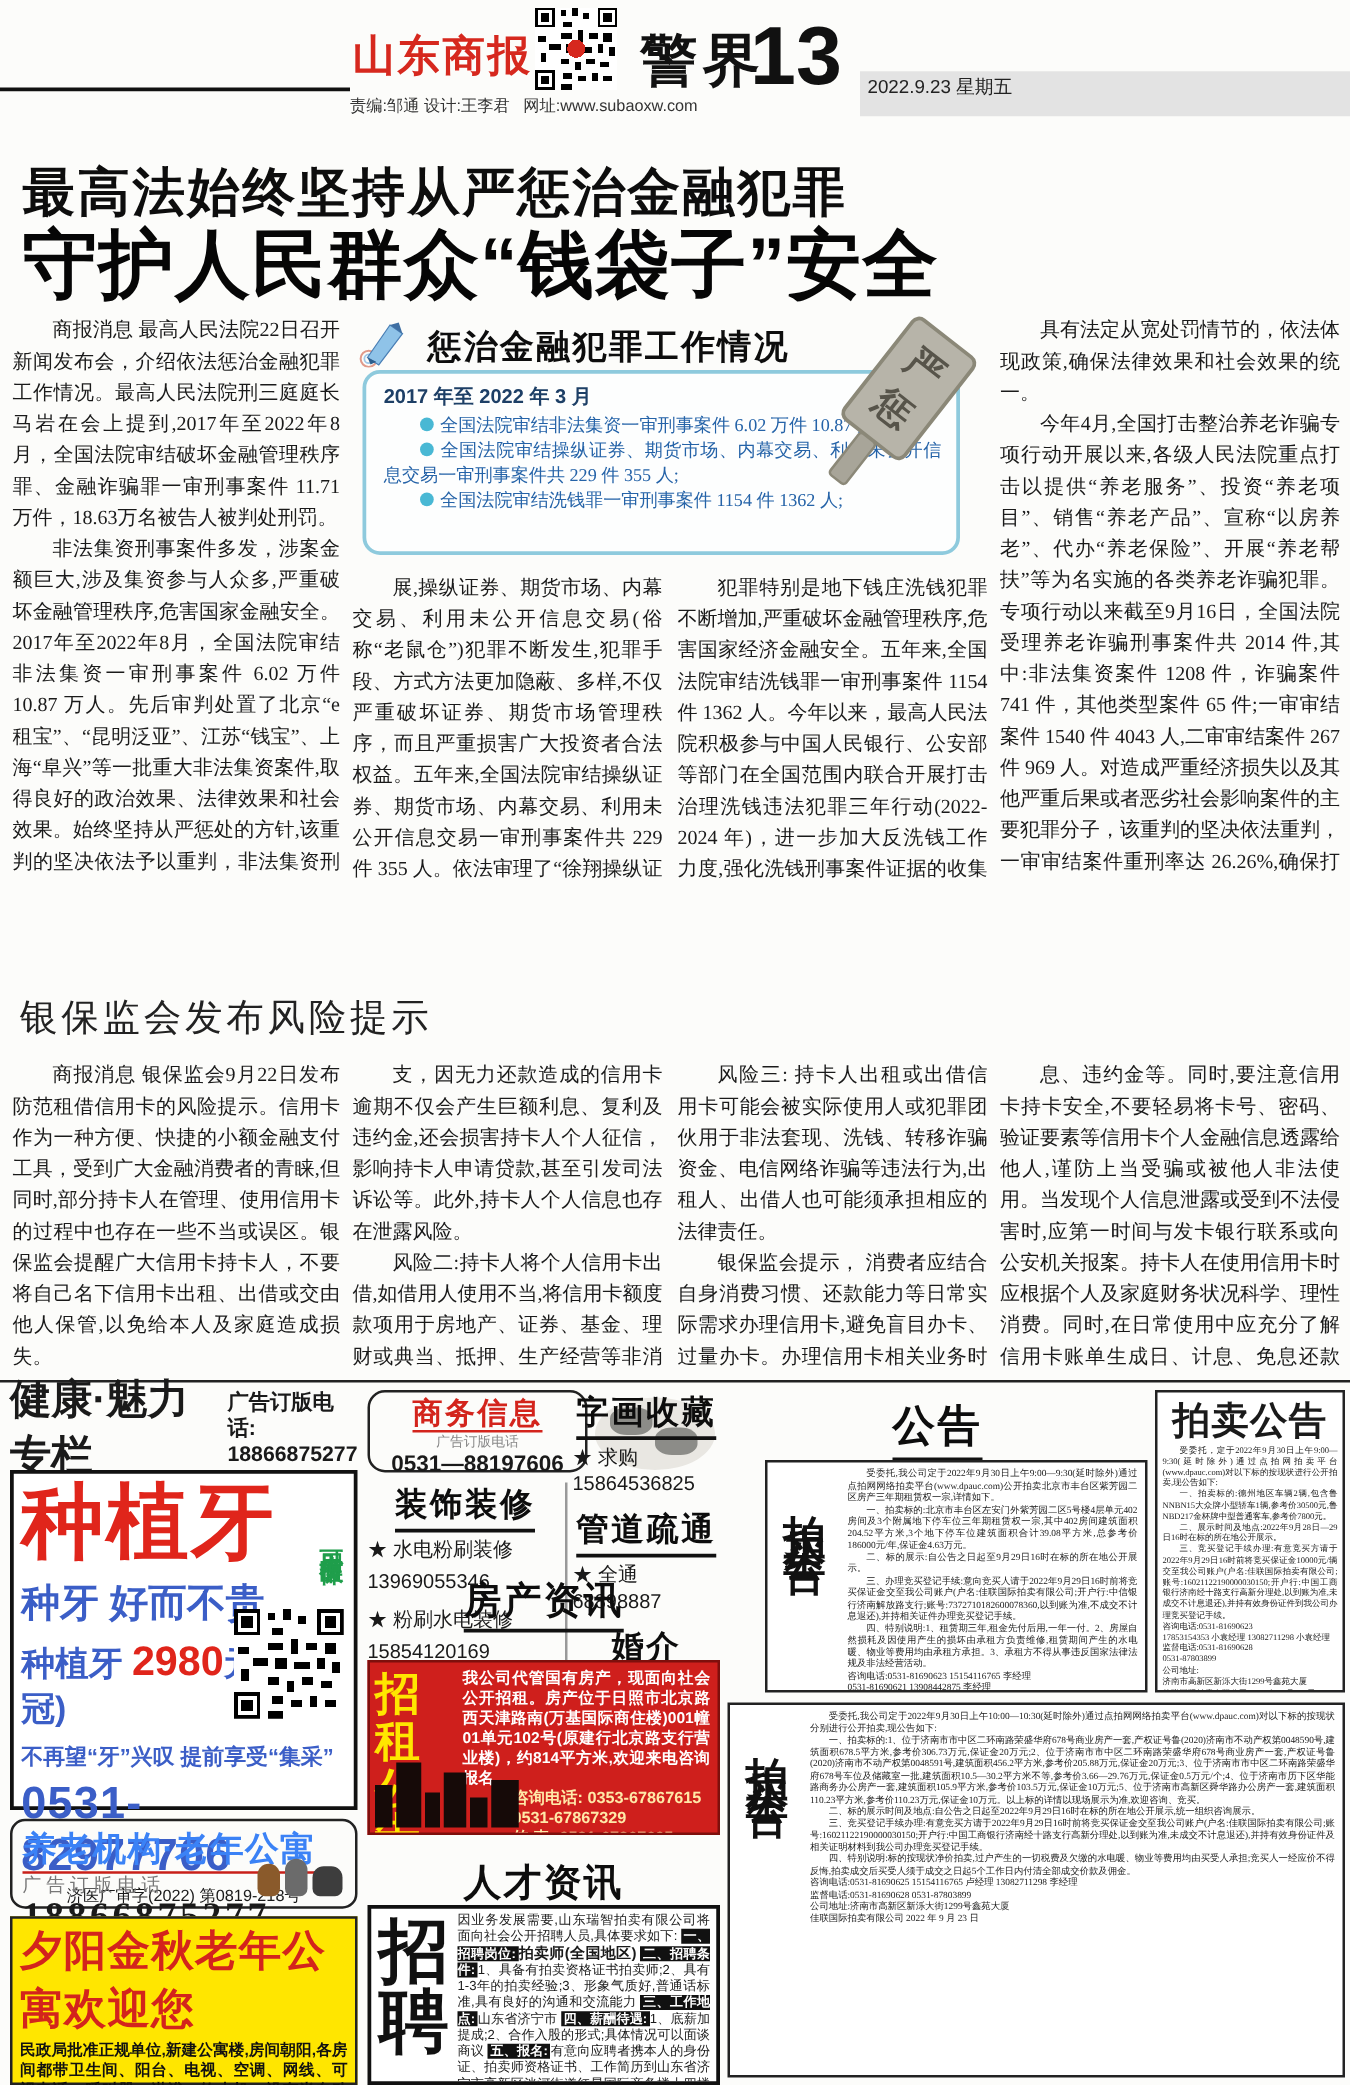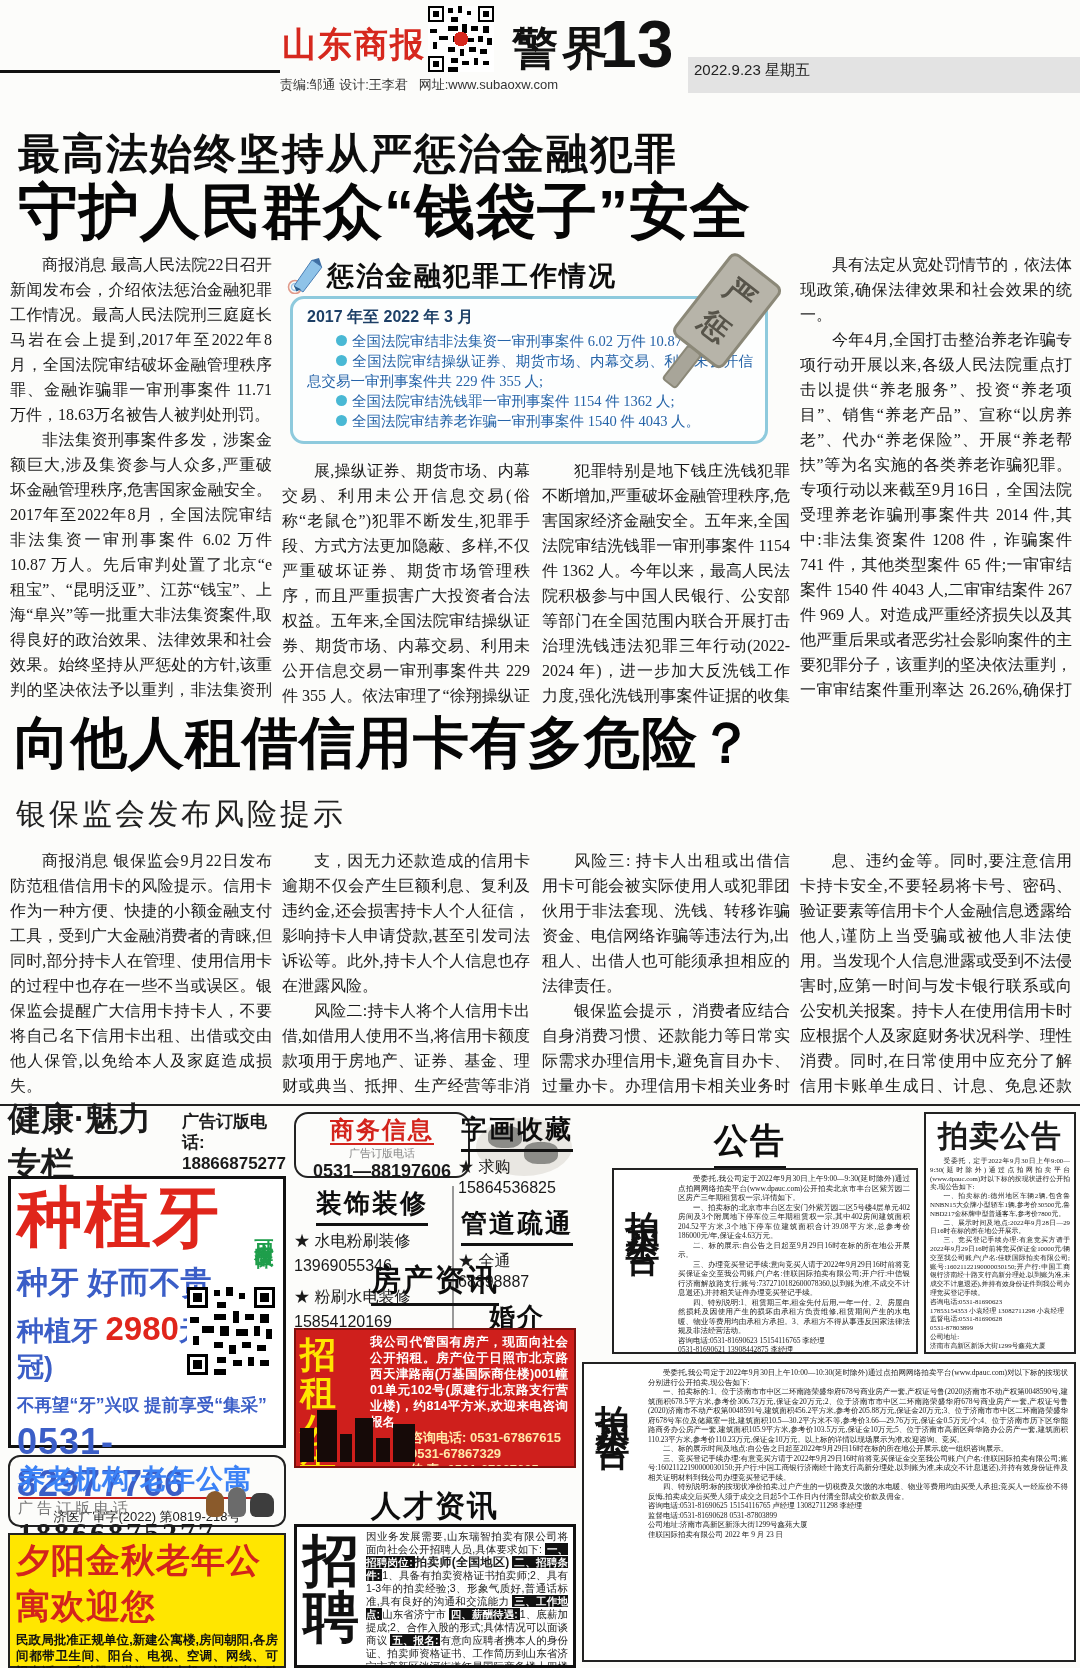--- a/index.html
+++ b/index.html
@@ -19,21 +19,21 @@
   .pagenum { left:600px; top:6px; font:700 66px "Liberation Sans",sans-serif; color:#111; }
 
   
   .kicker { left:18px; top:126px; font:800 42px "Liberation Sans",sans-serif; letter-spacing:2px; color:#0d0d0d; }
   .headline1 { left:18px; top:172px; font:900 60px "Liberation Sans",sans-serif; letter-spacing:1px; color:#060606; }
   .col { font-size:16px; line-height:25px; text-align:justify; overflow:hidden; }
   .col p { text-indent:2em; }
 
   
   .info { left:286px; top:248px; width:498px; height:200px; }
-  .info-title-row { position:absolute; left:0; top:6px; display:flex; align-items:center; gap:1px; }
+  .info-title-row { position:absolute; left:0; top:6px; display:flex; align-items:center; gap:16px; }
   .info-title { font:800 27px "Liberation Sans",sans-serif; color:#0d0d0d; letter-spacing:2px; }
   .info-box { position:absolute; left:4px; top:48px; width:478px; height:148px;
               border:3px solid #8ecadd; border-radius:14px; background:#fdfefe; padding:8px 12px 6px 14px; }
   .info-period { font:700 16px "Liberation Sans",sans-serif; color:#1d3f66; margin-bottom:3px; }
   .ibullet { font-size:14.5px; line-height:20px; color:#2563a8; text-align:justify; text-indent:2em; }
   .ibullet .dot { display:inline-block; width:11px; height:11px; border-radius:50%; background:#49b8d4; margin-right:5px; }
   .stamp { left:676px; top:268px; width:110px; height:150px; transform:rotate(38deg); }
   .stamp-head { width:64px; height:104px; background:#b7b4a9; border:3px solid #8b8878; border-radius:8px;
                 display:flex; flex-direction:column; align-items:center; justify-content:center;
                 font:900 30px "Liberation Sans",sans-serif; color:#57544a; }
@@ -160,21 +160,20 @@
           <path d="M8 32 l2.5 5.5 4.5-2.2z" fill="#2b5d8c"></path>
         </svg>
       </span>
       <span class="info-title">惩治金融犯罪工作情况</span>
     </div>
     <div class="info-box">
       <div class="info-period">2017 年至 2022 年 3 月</div>
       <div class="ibullet"><span class="dot"></span><span>全国法院审结非法集资一审刑事案件 6.02 万件 10.87 万人;</span></div>
       <div class="ibullet"><span class="dot"></span><span>全国法院审结操纵证券、期货市场、内幕交易、利用未公开信息交易一审刑事案件共 229 件 355 人;</span></div>
       <div class="ibullet"><span class="dot"></span><span>全国法院审结洗钱罪一审刑事案件 1154 件 1362 人;</span></div>
-      <div class="ibullet"><span class="dot"></span><span>全国法院审结养老诈骗一审刑事案件 1540 件 4043 人。</span></div>
     </div>
   </div>
   <div class="abs stamp">
     <div class="stamp-head">
       <span>严</span>
       <span>惩</span>
     </div>
     <div class="stamp-handle"></div>
   </div>
 
@@ -184,21 +183,20 @@
   </div>
   <div class="abs col" style="left:542px; top:458px; width:248px; height:246px;">
     <p>犯罪特别是地下钱庄洗钱犯罪不断增加,严重破坏金融管理秩序,危害国家经济金融安全。五年来,全国法院审结洗钱罪一审刑事案件 1154 件 1362 人。今年以来，最高人民法院积极参与中国人民银行、公安部等部门在全国范围内联合开展打击治理洗钱违法犯罪三年行动(2022-2024 年)，进一步加大反洗钱工作力度,强化洗钱刑事案件证据的收集审查和运用,依法准确认定洗钱犯罪,切实提升办案质量和效率。在司法实践中,切实贯彻宽严相济刑事政策，依法从严惩处洗钱犯罪,加大财产刑力度,同时对</p>
   </div>
   <div class="abs col" style="left:800px; top:252px; width:272px; height:452px;">
     <p>具有法定从宽处罚情节的，依法体现政策,确保法律效果和社会效果的统一。</p>
     <p>今年4月,全国打击整治养老诈骗专项行动开展以来,各级人民法院重点打击以提供“养老服务”、投资“养老项目”、销售“养老产品”、宣称“以房养老”、代办“养老保险”、开展“养老帮扶”等为名实施的各类养老诈骗犯罪。专项行动以来截至9月16日，全国法院受理养老诈骗刑事案件共 2014 件,其中:非法集资案件 1208 件，诈骗案件 741 件，其他类型案件 65 件;一审审结案件 1540 件 4043 人,二审审结案件 267 件 969 人。对造成严重经济损失以及其他严重后果或者恶劣社会影响案件的主要犯罪分子，该重判的坚决依法重判，一审审结案件重刑率达 26.26%,确保打出成效、打出声威。</p>
 
   </div>
 
-  <div class="abs headline2">向他人租借信用卡有多危险？</div>
   <div class="abs subtitle2">银保监会发布风险提示</div>
 
   <div class="abs col" style="left:10px; top:848px; width:262px; height:252px;">
     <p>商报消息 银保监会9月22日发布防范租借信用卡的风险提示。信用卡作为一种方便、快捷的小额金融支付工具，受到广大金融消费者的青睐,但同时,部分持卡人在管理、使用信用卡的过程中也存在一些不当或误区。银保监会提醒广大信用卡持卡人，不要将自己名下信用卡出租、出借或交由他人保管,以免给本人及家庭造成损失。</p>
     <p style="font-weight:bold;">信用卡租借带来的风险主要有三方面:</p>
 
   </div>
   <div class="abs col" style="left:282px; top:848px; width:248px; height:252px;">
     <p>支，因无力还款造成的信用卡逾期不仅会产生巨额利息、复利及违约金,还会损害持卡人个人征信，影响持卡人申请贷款,甚至引发司法诉讼等。此外,持卡人个人信息也存在泄露风险。</p>
     <p>风险二:持卡人将个人信用卡出借,如借用人使用不当,将信用卡额度款项用于房地产、证券、基金、理财或典当、抵押、生产经营等非消费领域,将给持卡人带来信用卡使用违规的风险,容易导致信用卡被发卡行降额、限制使用、停止使用,甚至需要承担罚款、罚息等违约责任。</p>
@@ -286,21 +284,21 @@
 
   <div class="abs realty-head"><span class="adhead" style="font-size:30px;">房产资讯</span></div>
 
   <div class="abs rental">
     <div class="rental-label">
       <div>招租</div>
       <div>公告</div>
     </div>
     <div class="rental-body">我公司代管国有房产，现面向社会公开招租。房产位于日照市北京路西天津路南(万基国际商住楼)001幢01单元102号(原建行北京路支行营业楼)，约814平方米,欢迎来电咨询报名。</div>
     <div class="rental-contacts">
-      <div>咨询电话: 0531-67867615</div>
+      <div>咨询电话: 0353-67867615</div>
       <div>0531-67867329</div>
       <div>传 真: 0531-67867605</div>
 
     </div>
     <div class="bldg">
       <i style="width:14px;height:34px;"></i>
         <i style="width:20px;height:52px;"></i>
         <i style="width:12px;height:28px;"></i>
         <i style="width:18px;height:44px;"></i>
         <i style="width:14px;height:24px;"></i>

